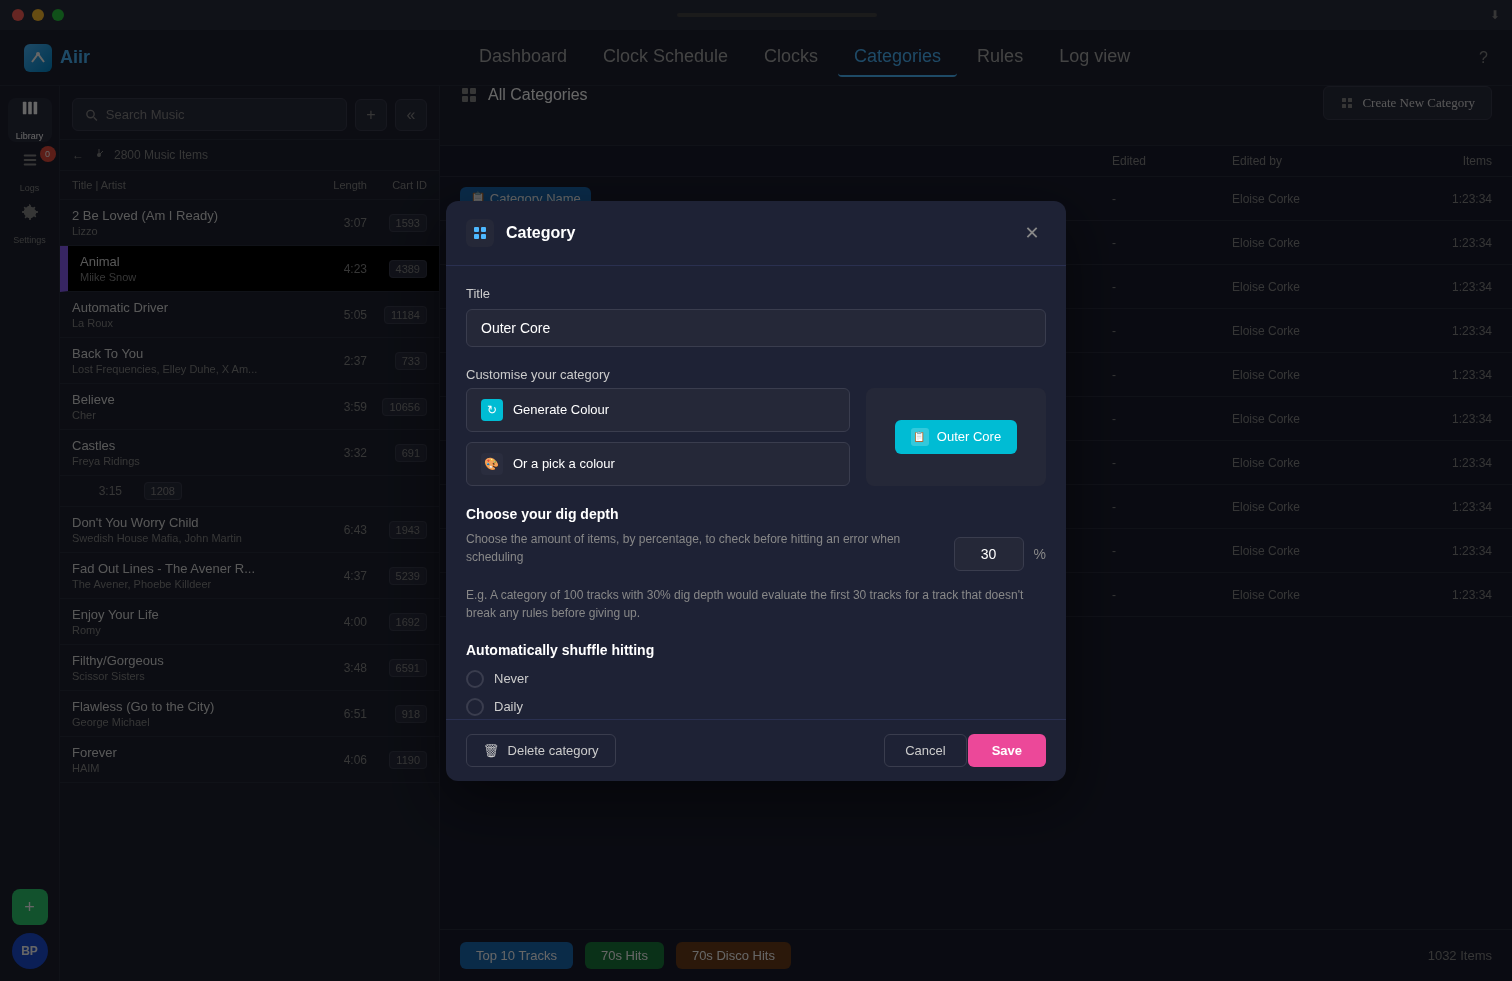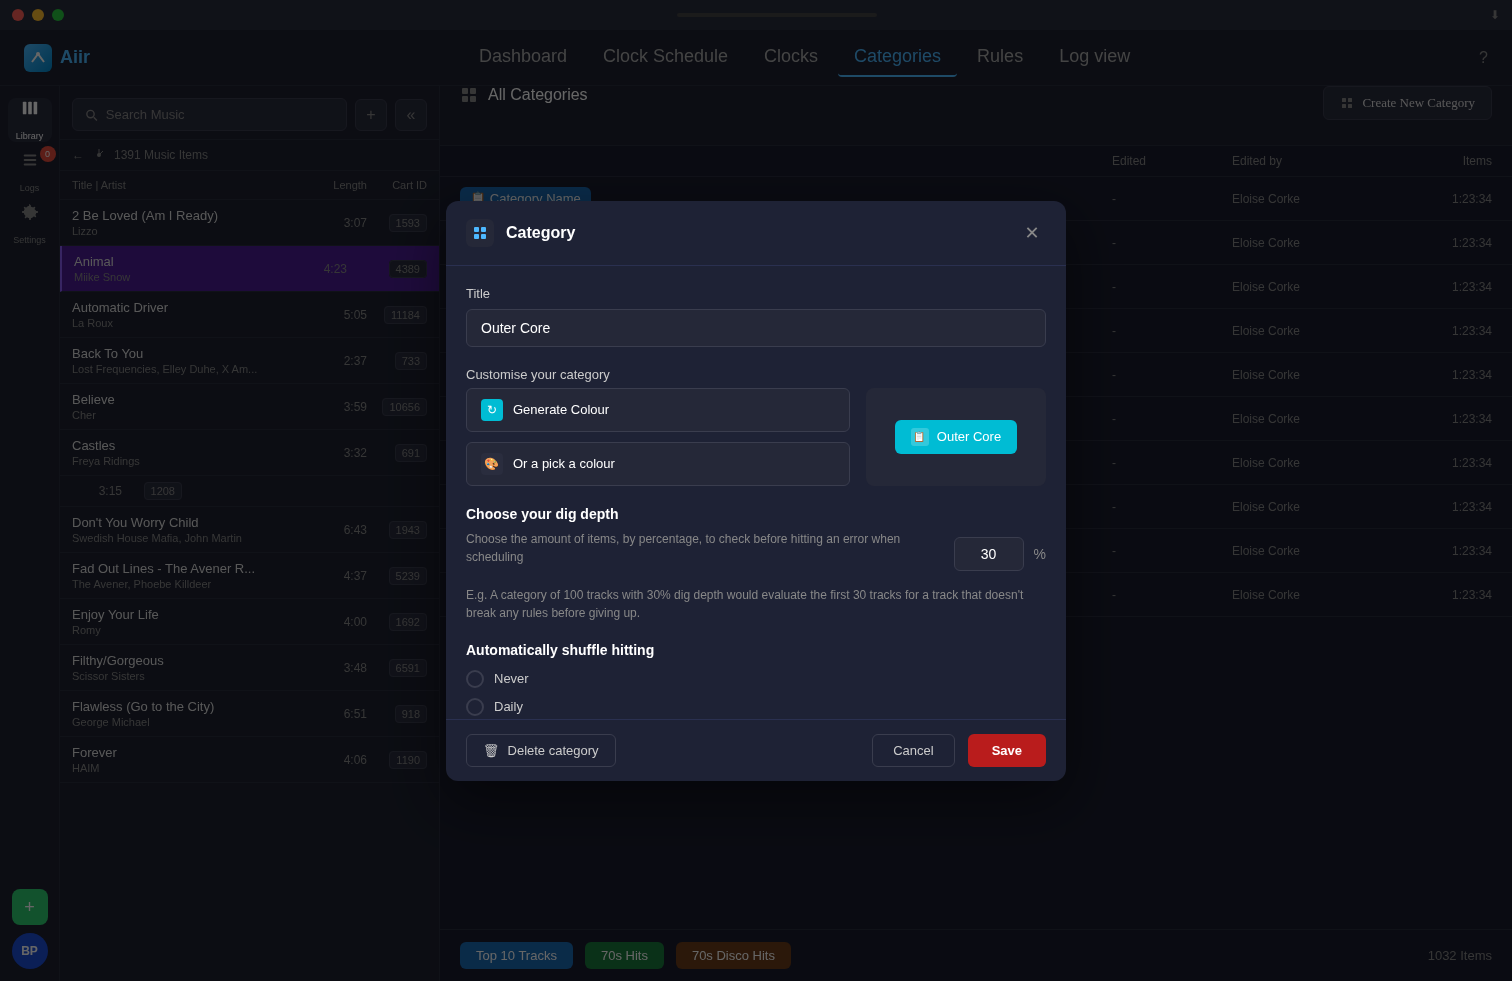--- a/index.html
+++ b/index.html
@@ -235,21 +235,21 @@
     .music-table-header .col-len { width: 50px; text-align: right; }
     .music-table-header .col-cart { width: 60px; text-align: right; }
     .music-list { overflow-y: auto; flex: 1; }
     .music-item {
       display: flex;
       align-items: center;
       padding: 8px 12px;
       border-bottom: 1px solid #2a2d3e;
       cursor: pointer;
     }
-    .music-item.selected { background: #4c1d95; border-left: 2px solid #8b5cf6; gap: 20px; }
+    .music-item.selected { background: #000000; border-left: 8px solid #8b5cf6; }
     .music-item-info { flex: 1; }
     .music-item-title { font-size: 13px; color: #ddd; }
     .music-item-artist { font-size: 11px; color: #888; margin-top: 2px; }
     .music-item-len { width: 50px; text-align: right; font-size: 12px; color: #888; }
     .music-item-cart {
       width: 60px;
       text-align: right;
       font-size: 11px;
     }
     .cart-badge {
@@ -566,32 +566,32 @@
       border: 1px solid #3a3d4e;
       border-radius: 6px;
       padding: 8px 16px;
       color: #ccc;
       cursor: pointer;
       display: flex;
       align-items: center;
       gap: 8px;
       font-size: 13px;
     }
-    .footer-right { display: flex; gap: 13px; }
+    .footer-right { display: flex; gap: 1px; }
     .cancel-btn {
       background: transparent;
       border: 1px solid #3a3d4e;
       border-radius: 6px;
       padding: 8px 20px;
       color: #ccc;
       cursor: pointer;
       font-size: 13px;
     }
     .save-btn {
-      background: #b91c1c;
+      background: #ec4899;
       border: none;
       border-radius: 6px;
       padding: 8px 24px;
       color: #fff;
       cursor: pointer;
       font-size: 13px;
       font-weight: 600;
     }
 
     .modal-icon {
@@ -719,21 +719,21 @@
       </div>
       <div class="icon-btn">+</div>
       <div class="icon-btn">«</div>
     </div>
     <div class="music-panel-breadcrumb">
       <span>←</span>
       <svg width="14" height="14" viewBox="0 0 14 14" fill="#888">
           <circle cx="7" cy="7" r="2"></circle>
           <path d="M7 1v6M11 3l-4 4" stroke="#888" fill="none"></path>
         </svg>
-      <span>1391 Music Items</span>
+      <span>2800 Music Items</span>
     </div>
     <div class="music-table-header">
       <div class="col-title">Title | Artist</div>
       <div class="col-len">Length</div>
       <div class="col-cart">Cart ID</div>
     </div>
     <div class="music-list">
       <div class="music-item">
         <div class="music-item-info">
           <div class="music-item-title">2 Be Loved (Am I Ready)</div>

